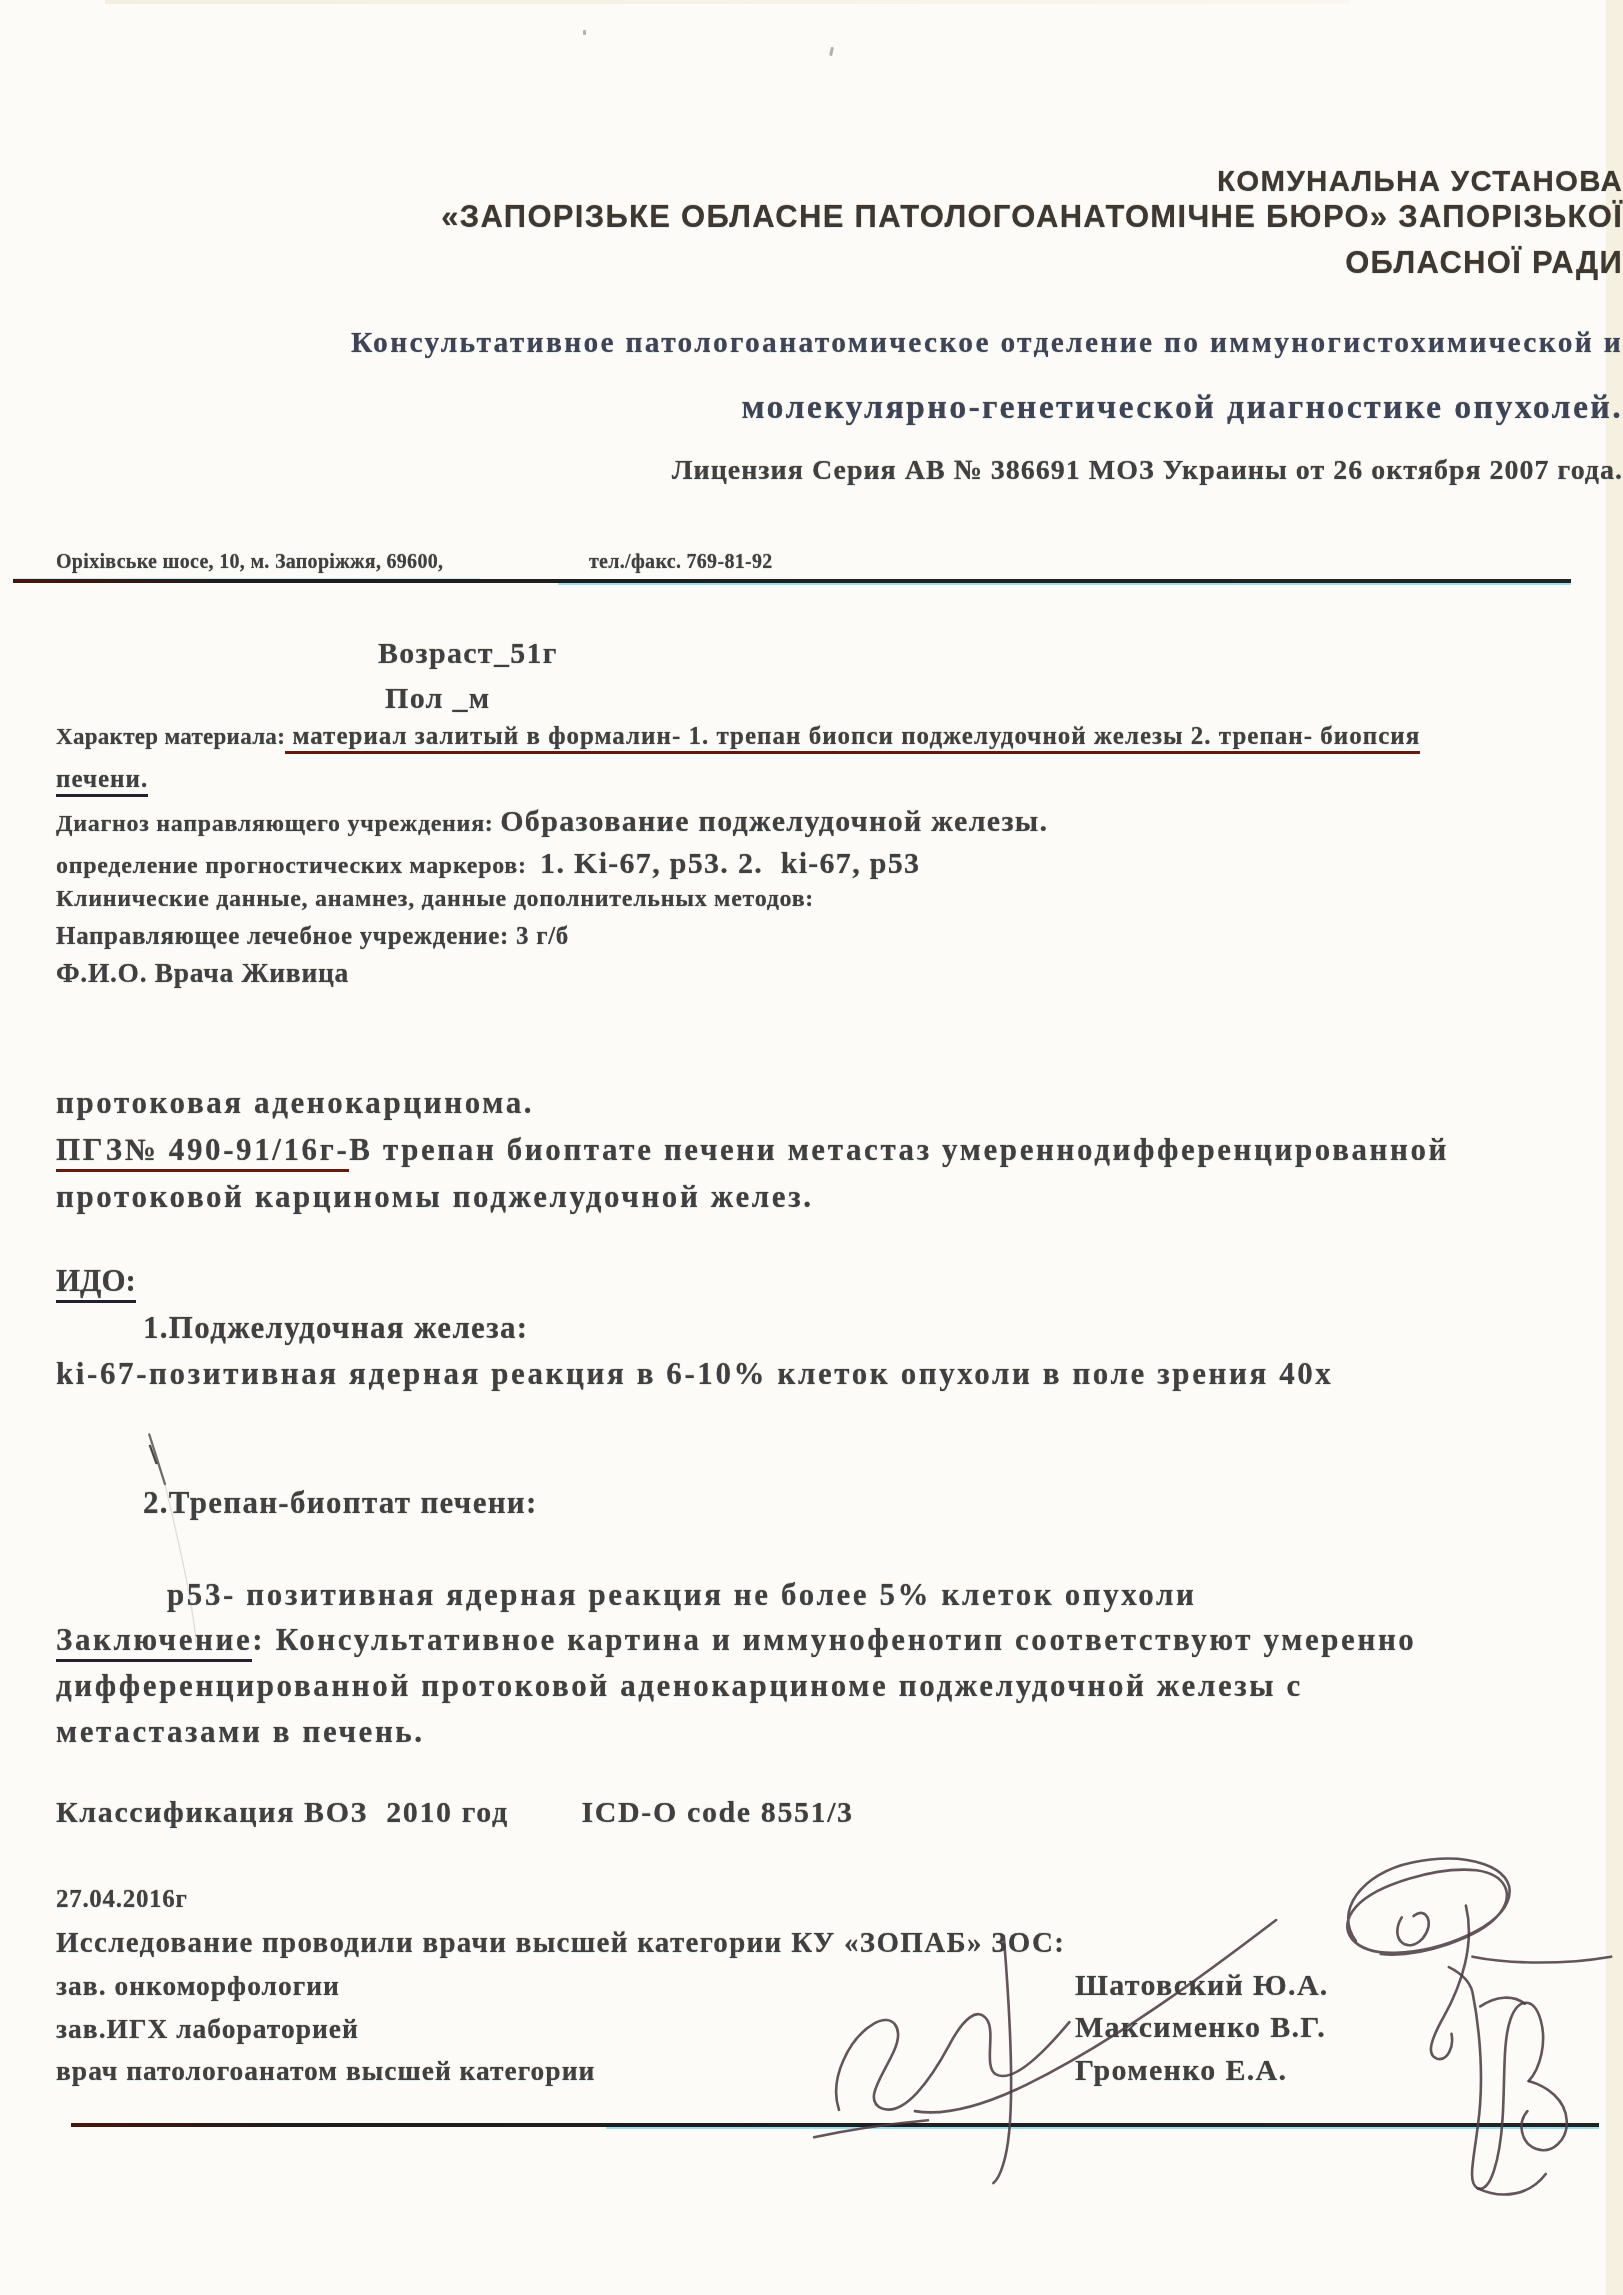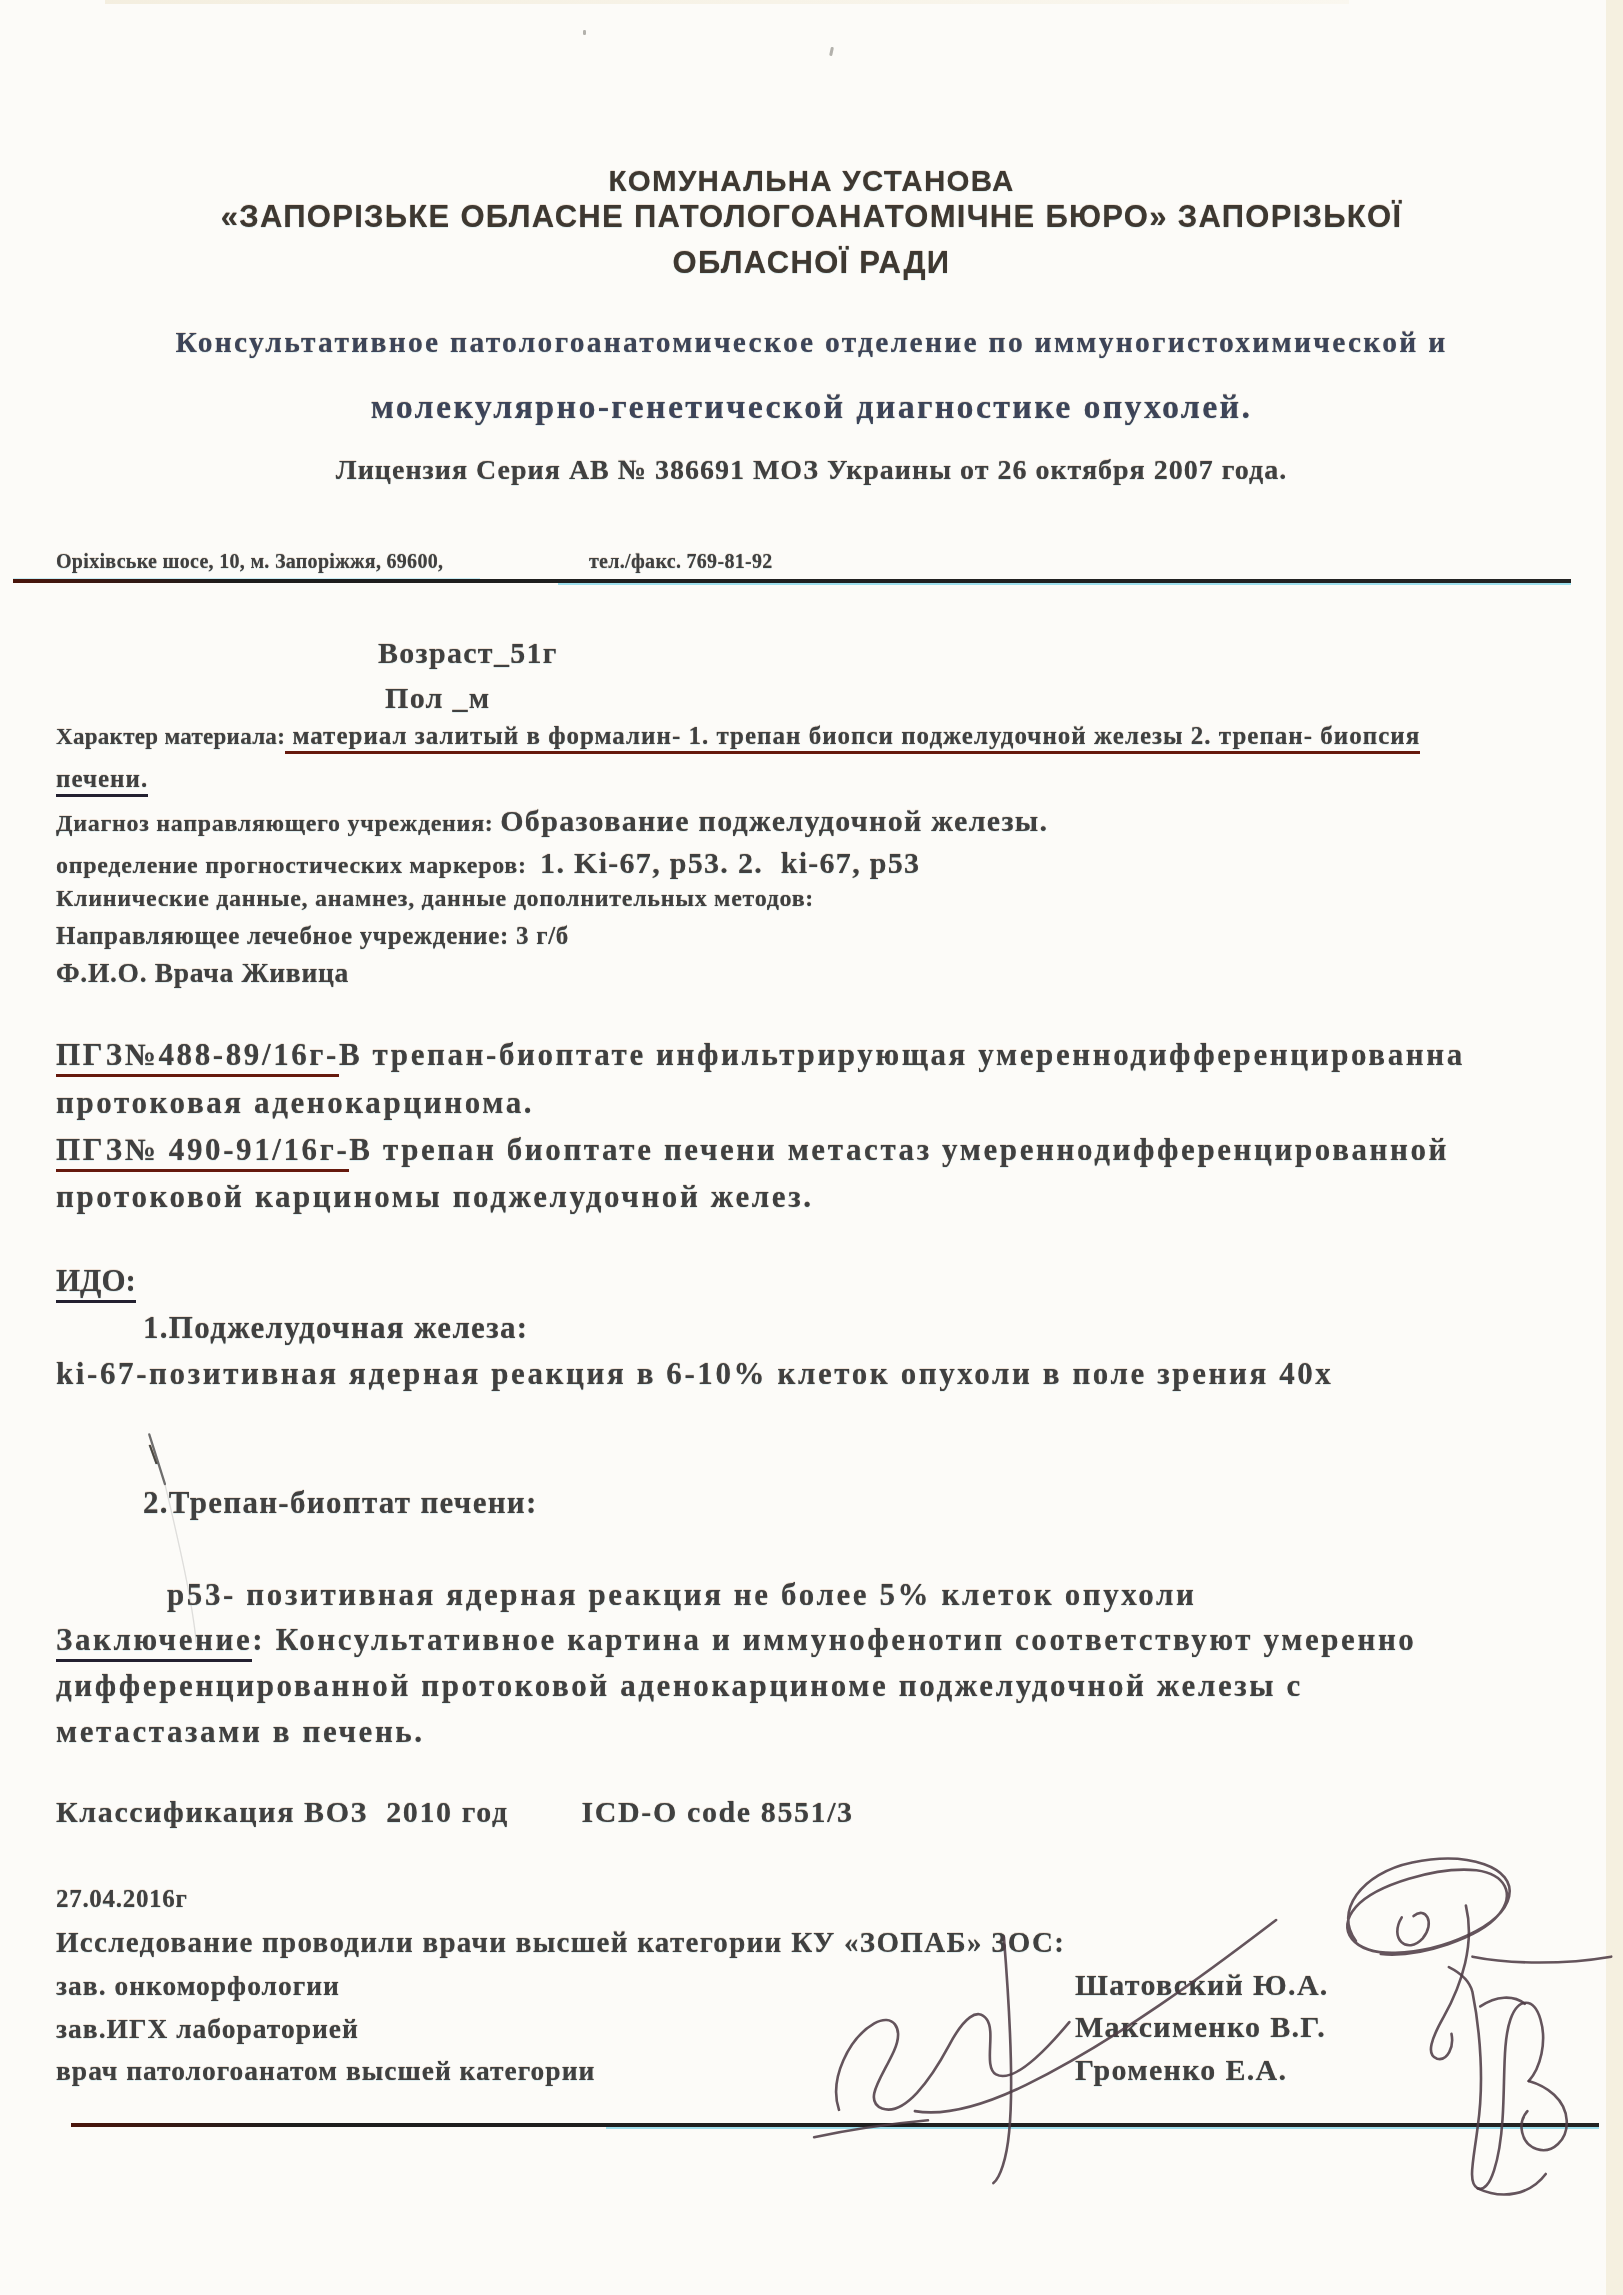--- a/index.html
+++ b/index.html
@@ -7,21 +7,21 @@
     width:1623px;height:2295px;position:relative;
     background:#fcfbf8;overflow:hidden;
     font-family:"Liberation Serif","DejaVu Serif",serif;
   }
   .page{position:absolute;inset:0;}
   .line{
     position:absolute;white-space:pre;font-weight:bold;color:#404040;
     font-family:"Liberation Serif","DejaVu Serif",serif;
     text-shadow:0 1.3px 0 rgba(70,190,225,.14),0 -1.3px 0 rgba(185,95,30,.13),0 0 0.7px rgba(45,35,25,.45);
   }
-  .center{left:0;right:0;text-align:center;}
+  .center{left:0;right:0;text-align:right;}
   .sans{font-family:"Liberation Sans","DejaVu Sans",sans-serif;}
   .org{color:#3e3831;letter-spacing:1.3px;}
   .navy{color:#3d4458;}
   .t-xl{font-size:31px;letter-spacing:2.6px;}
   .t-l{font-size:30px;letter-spacing:1.3px;}
   .t-m{font-size:24px;letter-spacing:0.7px;}
   .t-s{font-size:23px;letter-spacing:0.3px;}
   .t-addr{font-size:20px;font-weight:600;letter-spacing:0.3px;}
   .inline{display:inline;}
   .u-red{border-bottom:3.3px solid #66190d;padding-bottom:2px;}
@@ -65,21 +65,20 @@
 
   <div class="line" style="top:722px;left:56px;"><span class="t-s inline">Характер материала:</span><span class="inline u-red" style="font-size:25px;letter-spacing:1px;"> материал залитый в формалин- 1. трепан биопси поджелудочной железы 2. трепан- биопсия</span></div>
   <div class="line" style="top:765px;left:56px;"><span class="inline u-dark" style="font-size:25px;letter-spacing:1px;">печени.</span></div>
 
   <div class="line" style="top:804px;left:56px;"><span class="t-m inline">Диагноз направляющего учреждения: </span><span class="t-l inline">Образование поджелудочной железы.</span></div>
   <div class="line" style="top:846px;left:56px;"><span class="t-m inline">определение прогностических маркеров:  </span><span class="t-l inline">1. Ki-67, p53. 2.  ki-67, p53</span></div>
   <div class="line t-m" style="top:885px;left:56px;">Клинические данные, анамнез, данные дополнительных методов:</div>
   <div class="line t-m" style="top:922px;left:56px;font-size:25px;">Направляющее лечебное учреждение: 3 г/б</div>
   <div class="line" style="top:957px;left:56px;font-size:27.5px;letter-spacing:0.7px;">Ф.И.О. Врача Живица</div>
 
-  <div class="line t-xl" style="top:1037px;left:56px;"><span class="inline u-red">ПГЗ№488-89/16г-</span><span class="inline">В трепан-биоптате инфильтрирующая умереннодифференцированна</span></div>
   <div class="line t-xl" style="top:1085px;left:56px;">протоковая аденокарцинома.</div>
   <div class="line t-xl" style="top:1132px;left:56px;"><span class="inline u-red">ПГЗ№ 490-91/16г-</span><span class="inline">В трепан биоптате печени метастаз умереннодифференцированной</span></div>
   <div class="line t-xl" style="top:1179px;left:56px;">протоковой карциномы поджелудочной желез.</div>
 
   <div class="line" style="top:1263px;left:56px;font-size:31px;"><span class="inline u-dark">ИДО:</span></div>
   <div class="line" style="top:1310px;left:143px;font-size:31px;letter-spacing:1.3px;">1.Поджелудочная железа:</div>
   <div class="line t-xl" style="top:1356px;left:56px;">ki-67-позитивная ядерная реакция в 6-10% клеток опухоли в поле зрения 40х</div>
   <div class="line" style="top:1437px;left:149px;font-size:30px;font-weight:600;color:#4a463f;">\</div>
   <div class="line" style="top:1485px;left:143px;font-size:31px;letter-spacing:1.3px;">2.Трепан-биоптат печени:</div>
   <div class="line t-xl" style="top:1577px;left:167px;">p53- позитивная ядерная реакция не более 5% клеток опухоли</div>

